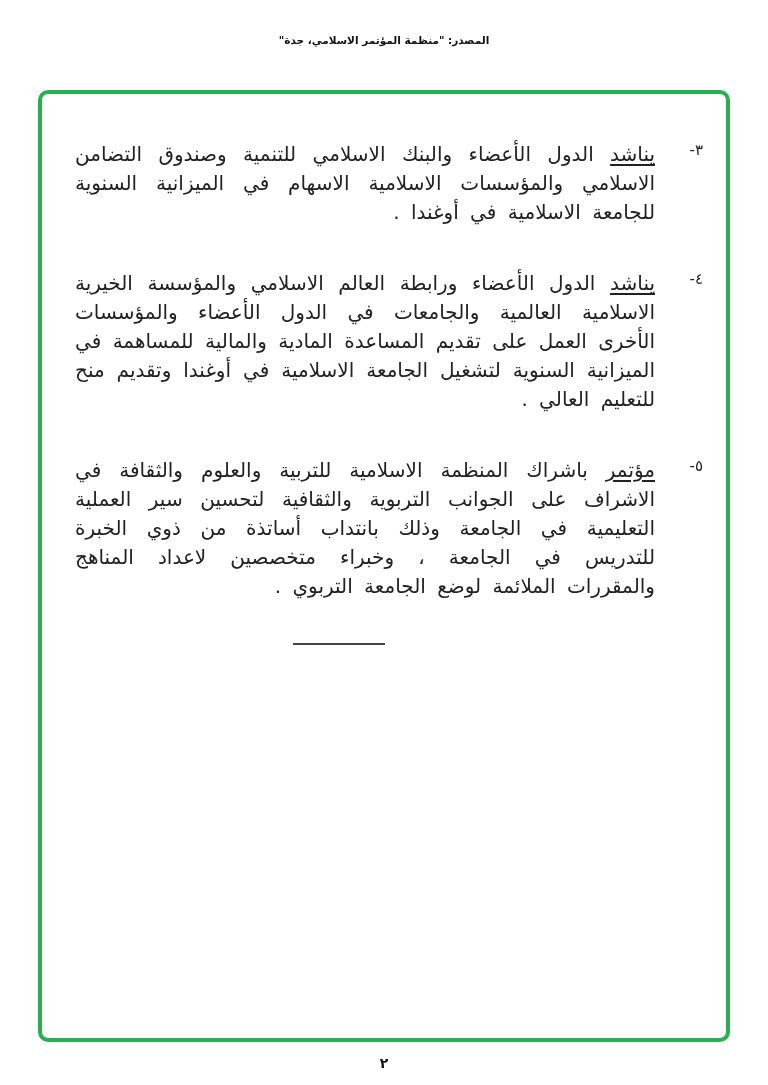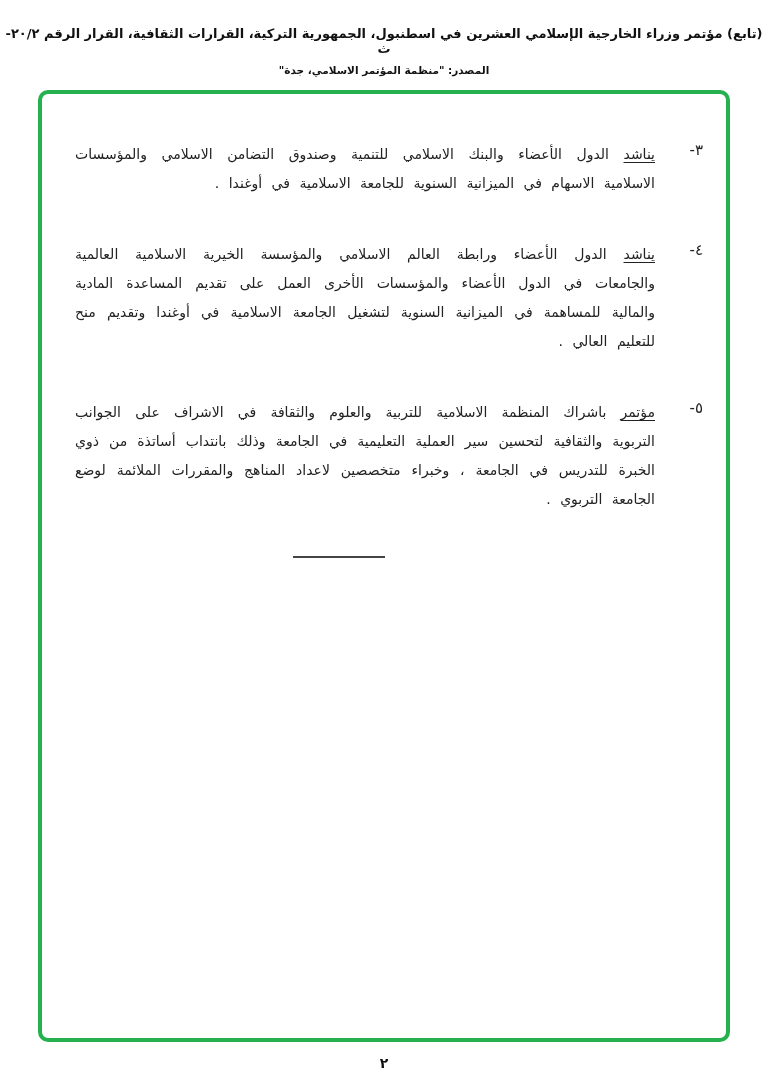--- a/index.html
+++ b/index.html
@@ -50,21 +50,21 @@
     margin-bottom: 42px;
   }
   .para-number {
     flex: 0 0 48px;
     font-size: 15px;
     color: #222222;
     padding-top: 1px;
   }
   .para-text {
     flex: 1;
-    font-size: 14px;
+    font-size: 20px;
     line-height: 29px;
     color: #222222;
     text-align: justify;
     text-justify: inter-word;
     letter-spacing: 0.4px;
     word-spacing: 5px;
   }
   .lead {
     text-decoration: underline;
     text-underline-offset: 3px;
@@ -84,21 +84,20 @@
     font-weight: bold;
     color: #111111;
   }
 </style>
 </head>
 <body>
 
 <div class="page">
 
   <div class="header">
-    <div class="header-title">(تابع) مؤتمر وزراء الخارجية الإسلامي العشرين في اسطنبول، الجمهورية التركية، القرارات الثقافية، القرار الرقم ٢٠/٢-ث</div>
     <div class="header-source">المصدر: "منظمة المؤتمر الاسلامي، جدة"</div>
   </div>
 
   <div class="frame">
     <div class="content">
 
       <div class="paragraph">
         <div class="para-number">٣-</div>
         <div class="para-text"><span class="lead">يناشد</span><span> الدول الأعضاء والبنك الاسلامي للتنمية وصندوق التضامن الاسلامي والمؤسسات الاسلامية الاسهام في الميزانية السنوية للجامعة الاسلامية في أوغندا .</span></div>
       </div>

